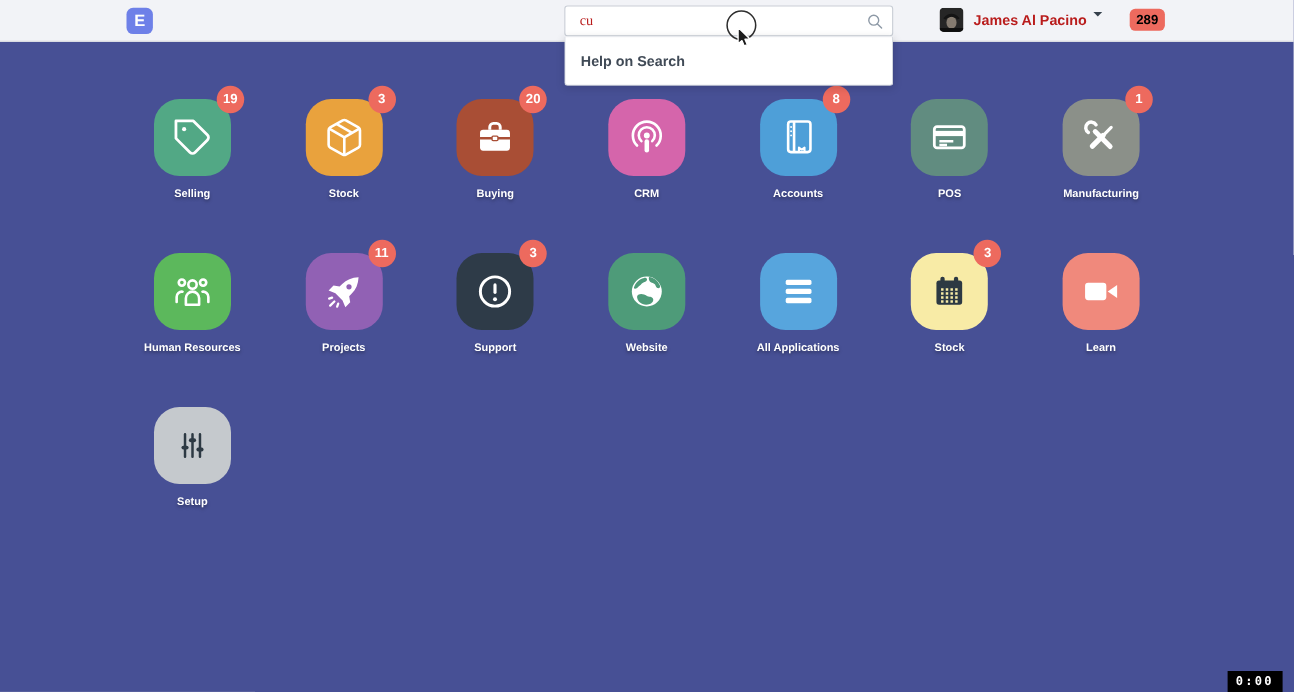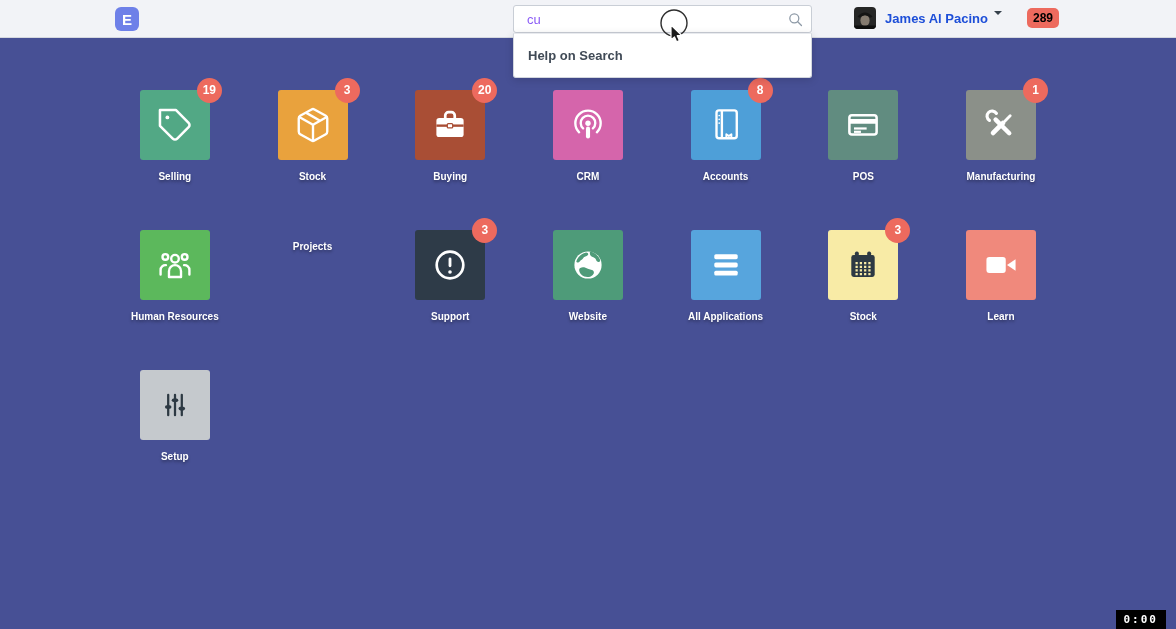--- a/index.html
+++ b/index.html
@@ -6,39 +6,39 @@
   html,body { width:1176px; height:629px; overflow:hidden; font-family:"Liberation Sans",sans-serif; }
 
   
   .navbar { position:relative; height:38px; background:#f2f3f7; border-bottom:1px solid #d5d8df; z-index:30; }
   .logo { position:absolute; left:115px; top:7px; width:24px; height:24px; border-radius:6px;
           background:#6e80e8; color:#fff; font-size:15px; font-weight:bold;
           display:flex; align-items:center; justify-content:center; cursor:pointer; }
   .searchwrap { position:absolute; left:513px; top:5px; width:299px; height:28px;
           background:#fff; border:1px solid #c9ced6; border-radius:3px; }
   .searchwrap input { width:100%; height:100%; border:none; outline:none; background:transparent;
-          padding:0 30px 0 13px; font-size:13px; color:#8b5cf6; font-family:Liberation Sans, sans-serif; }
+          padding:0 30px 0 13px; font-size:13px; color:#b91c1c; font-family:Liberation Serif, serif; }
   .search-icon { position:absolute; right:7px; top:5px; }
   .search-dropdown { position:absolute; left:513px; top:33px; width:299px; background:#fff;
           border:1px solid #d3d7de; border-top:1px solid #e8eaee; border-radius:0 0 3px 3px;
           box-shadow:0 2px 8px rgba(0,0,0,0.15); z-index:40; }
   .search-dropdown .item { padding:0 14px; line-height:43px; height:43px; font-size:13px; color:#404a56; cursor:pointer;font-weight:bold; }
   .userwrap { position:absolute; right:117px; top:7px; display:flex; align-items:center; }
   .avatar { width:22px; height:22px; border-radius:4px; overflow:hidden; flex:none; }
-  .username { margin-left:9px; font-size:13px; font-weight:600; color:#1d4ed8; cursor:pointer; display:flex; align-items:flex-start; }
+  .username { margin-left:9px; font-size:13px; font-weight:600; color:#b91c1c; cursor:pointer; display:flex; align-items:flex-start; }
   .caret { display:inline-block; margin-left:6px; width:0; height:0;
           border-left:4px solid transparent; border-right:4px solid transparent; border-top:4px solid #36414c; }
   .notif { margin-left:25px; background:#ed6a5e; color:#000000; font-size:12px; font-weight:bold;
           border-radius:5px; padding:4px 6px; line-height:1; cursor:pointer; }
 
   
   .desk { position:relative; height:591px; background:#475095; }
   .grid { width:964px; margin:0 auto; padding-top:52px; display:grid; grid-template-columns:repeat(7,137.7px); }
   .cell { height:140px; display:flex; flex-direction:column; align-items:center; }
-  .tile { position:relative; width:70px; height:70px; border-radius:3px; cursor:pointer;
+  .tile { position:relative; width:70px; height:70px; border-radius:23px; cursor:pointer;
           display:flex; align-items:center; justify-content:center; }
   .badge { position:absolute; top:-12px; right:-12px; width:25px; height:25px; border-radius:50%;
           background:#ed6a5e; color:#fff; font-size:12px; font-weight:bold; text-align:center; line-height:25px; }
   .app-label { margin-top:11px; font-size:10px; font-weight:bold; color:#fff; text-align:center;
           text-shadow:0 2px 3px rgba(0,0,0,0.35); white-space:nowrap; }
 
   
   .cursor { position:absolute; left:651px; top:4px; z-index:60; pointer-events:none; }
   .timer { position:fixed; right:10px; bottom:0; background:#000; color:#fff;
           font-family:"DejaVu Sans Mono",monospace; font-size:11px; font-weight:bold;
@@ -196,20 +196,28 @@
             <path d="M2.9 18v-2.9a3 3 0 0 1 3.4-3"></path>
             <circle cx="18.1" cy="6.9" r="1.8"></circle>
             <path d="M21.1 18v-2.9a3 3 0 0 0-3.4-3"></path>
           </g>
         </svg>
       </div>
       <div class="app-label">Human Resources</div>
     </div>
 
     <div class="cell">
+      <div class="tile" style="background: rgb(145, 97, 180); --tile: #9161b4;">
+        <svg width="38" height="38" viewBox="0 0 24 24">
+          <path d="M20.2 3.8c-3.9.2-7 1.5-9.4 3.9L9.3 9.2l-3.5-.6L3 11.4l3.9 1.6 4.1 4.1 1.6 3.9 2.8-2.8-.6-3.5 1.5-1.5c2.4-2.4 3.7-5.5 3.9-9.4z" fill="#fff"></path>
+          <circle cx="14.7" cy="9.3" r="1.5" fill="var(--tile)"></circle>
+          <path d="M6.3 17.7l-2.4 2.4M5 15.5l-1.7.6M8.5 19l-.6 1.7" stroke="#fff" stroke-width="1.3" stroke-linecap="round" fill="none"></path>
+        </svg>
+        <span class="badge" style="background: rgb(237, 106, 94); --tile: #ed6a5e;">11</span>
+      </div>
       <div class="app-label">Projects</div>
     </div>
 
     <div class="cell">
       <div class="tile" style="background: rgb(46, 59, 72); --tile: #2e3b48;">
         <svg width="38" height="38" viewBox="0 0 24 24">
           <circle cx="12" cy="12" r="8.4" fill="none" stroke="#fff" stroke-width="1.7"></circle>
           <rect x="11.1" y="7.3" width="1.8" height="6.1" rx="0.9" fill="#fff"></rect>
           <circle cx="12" cy="16.4" r="1.15" fill="#fff"></circle>
         </svg>

